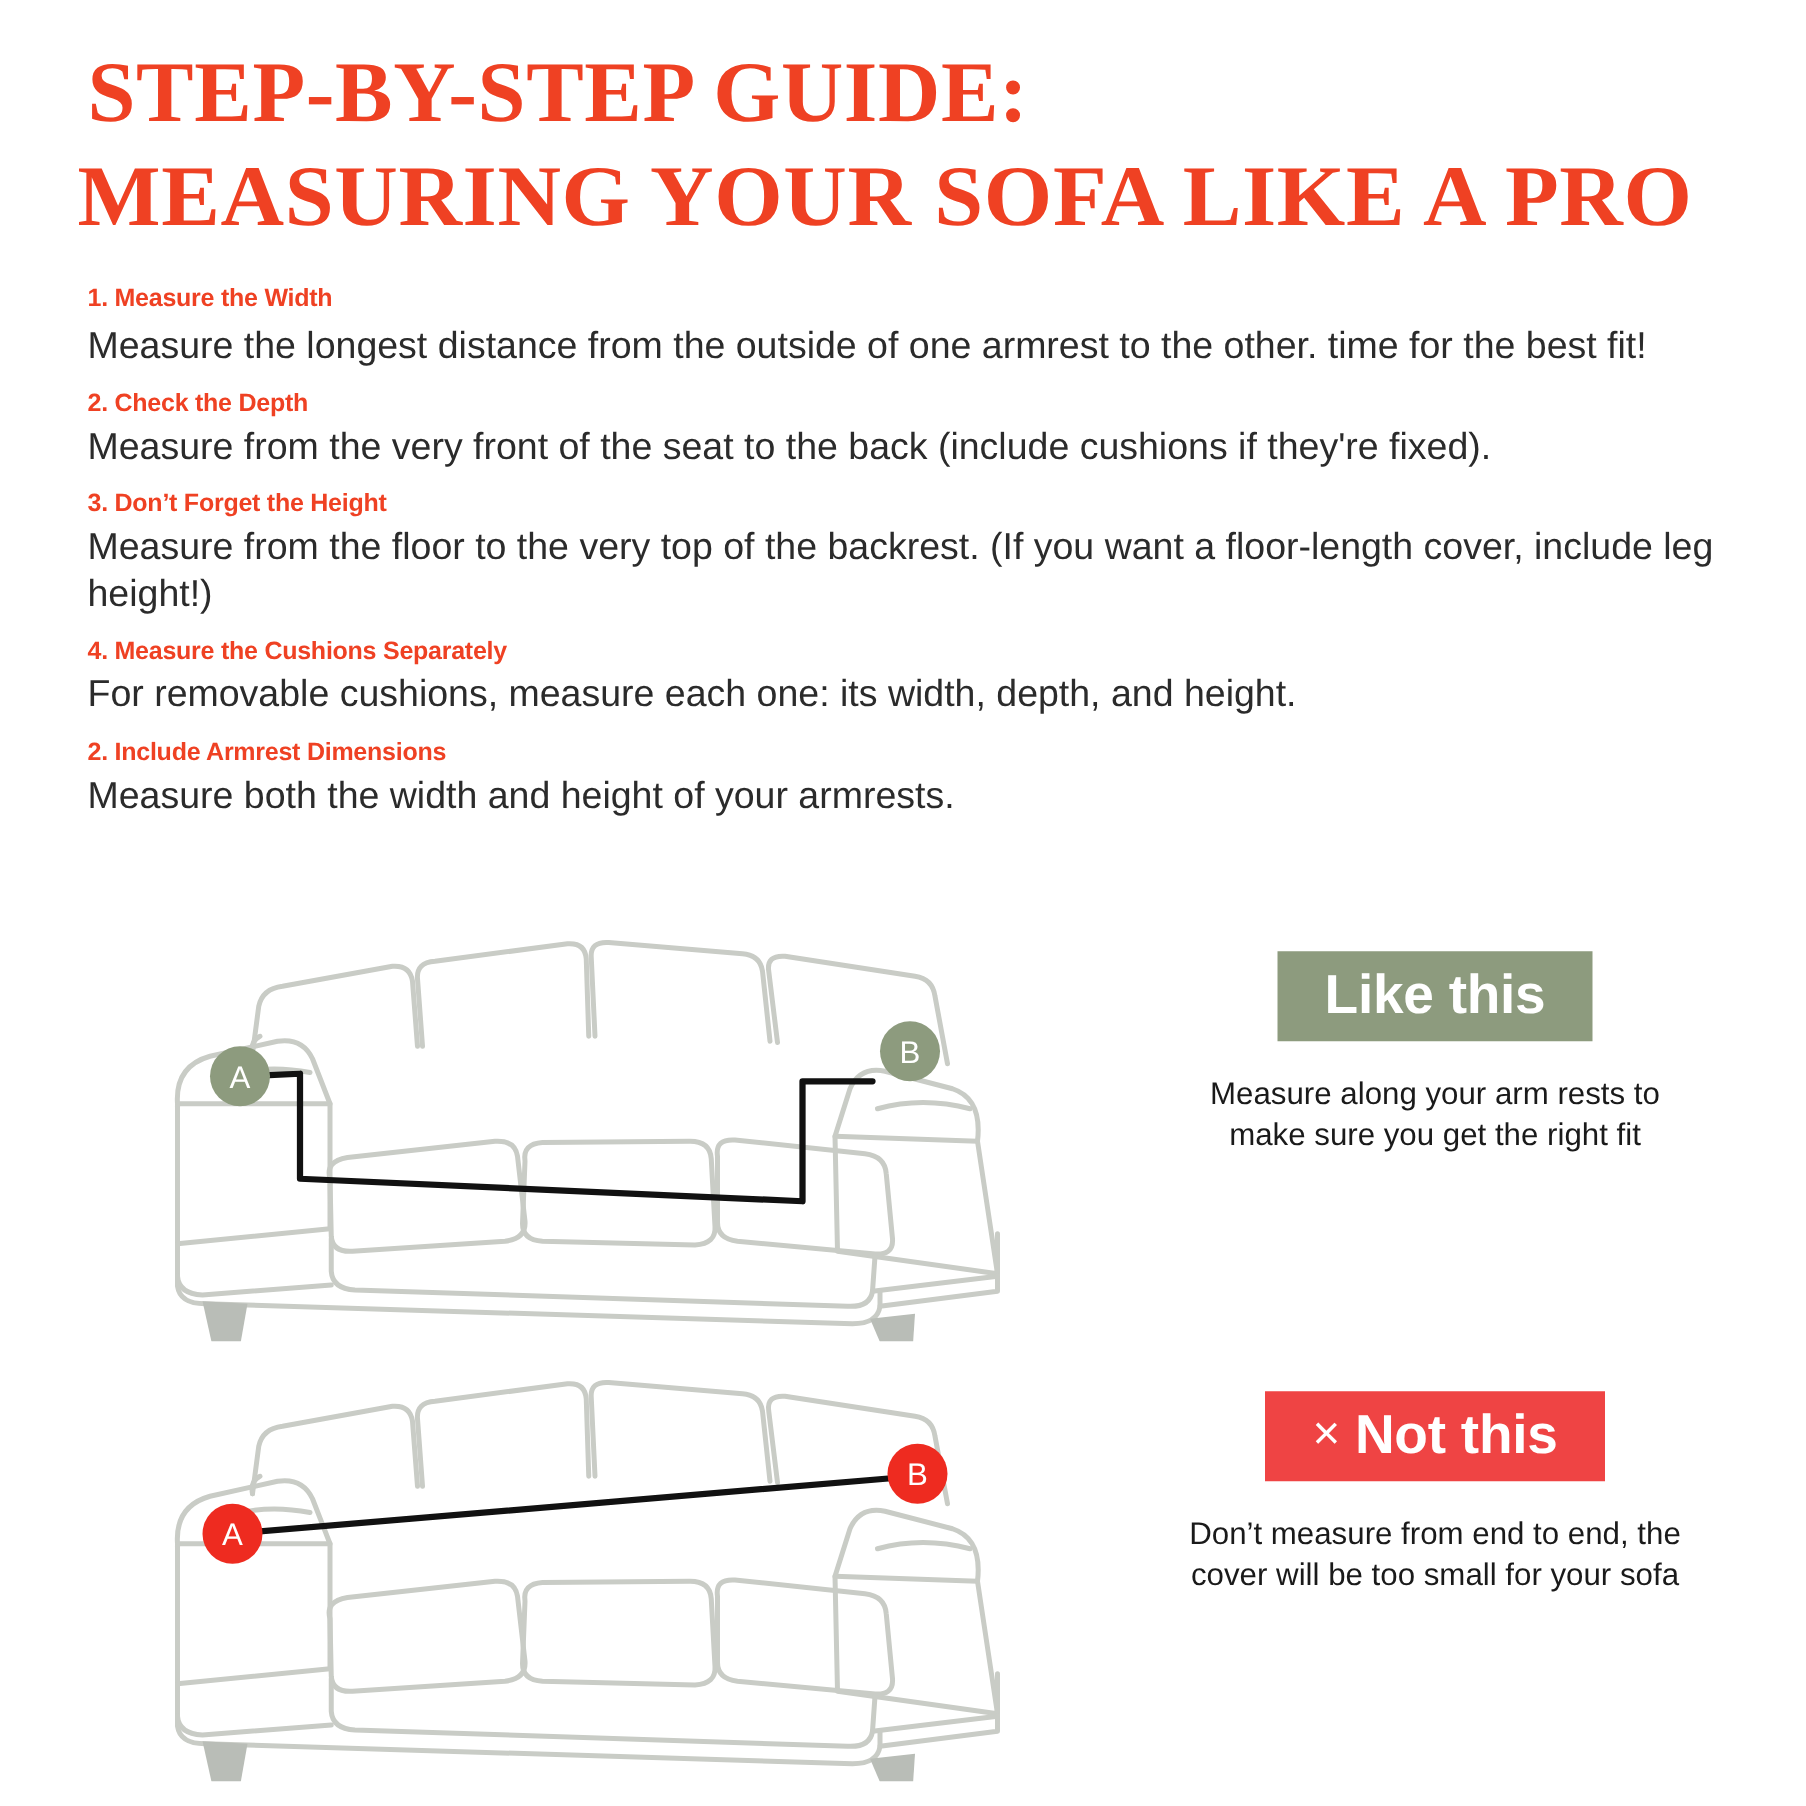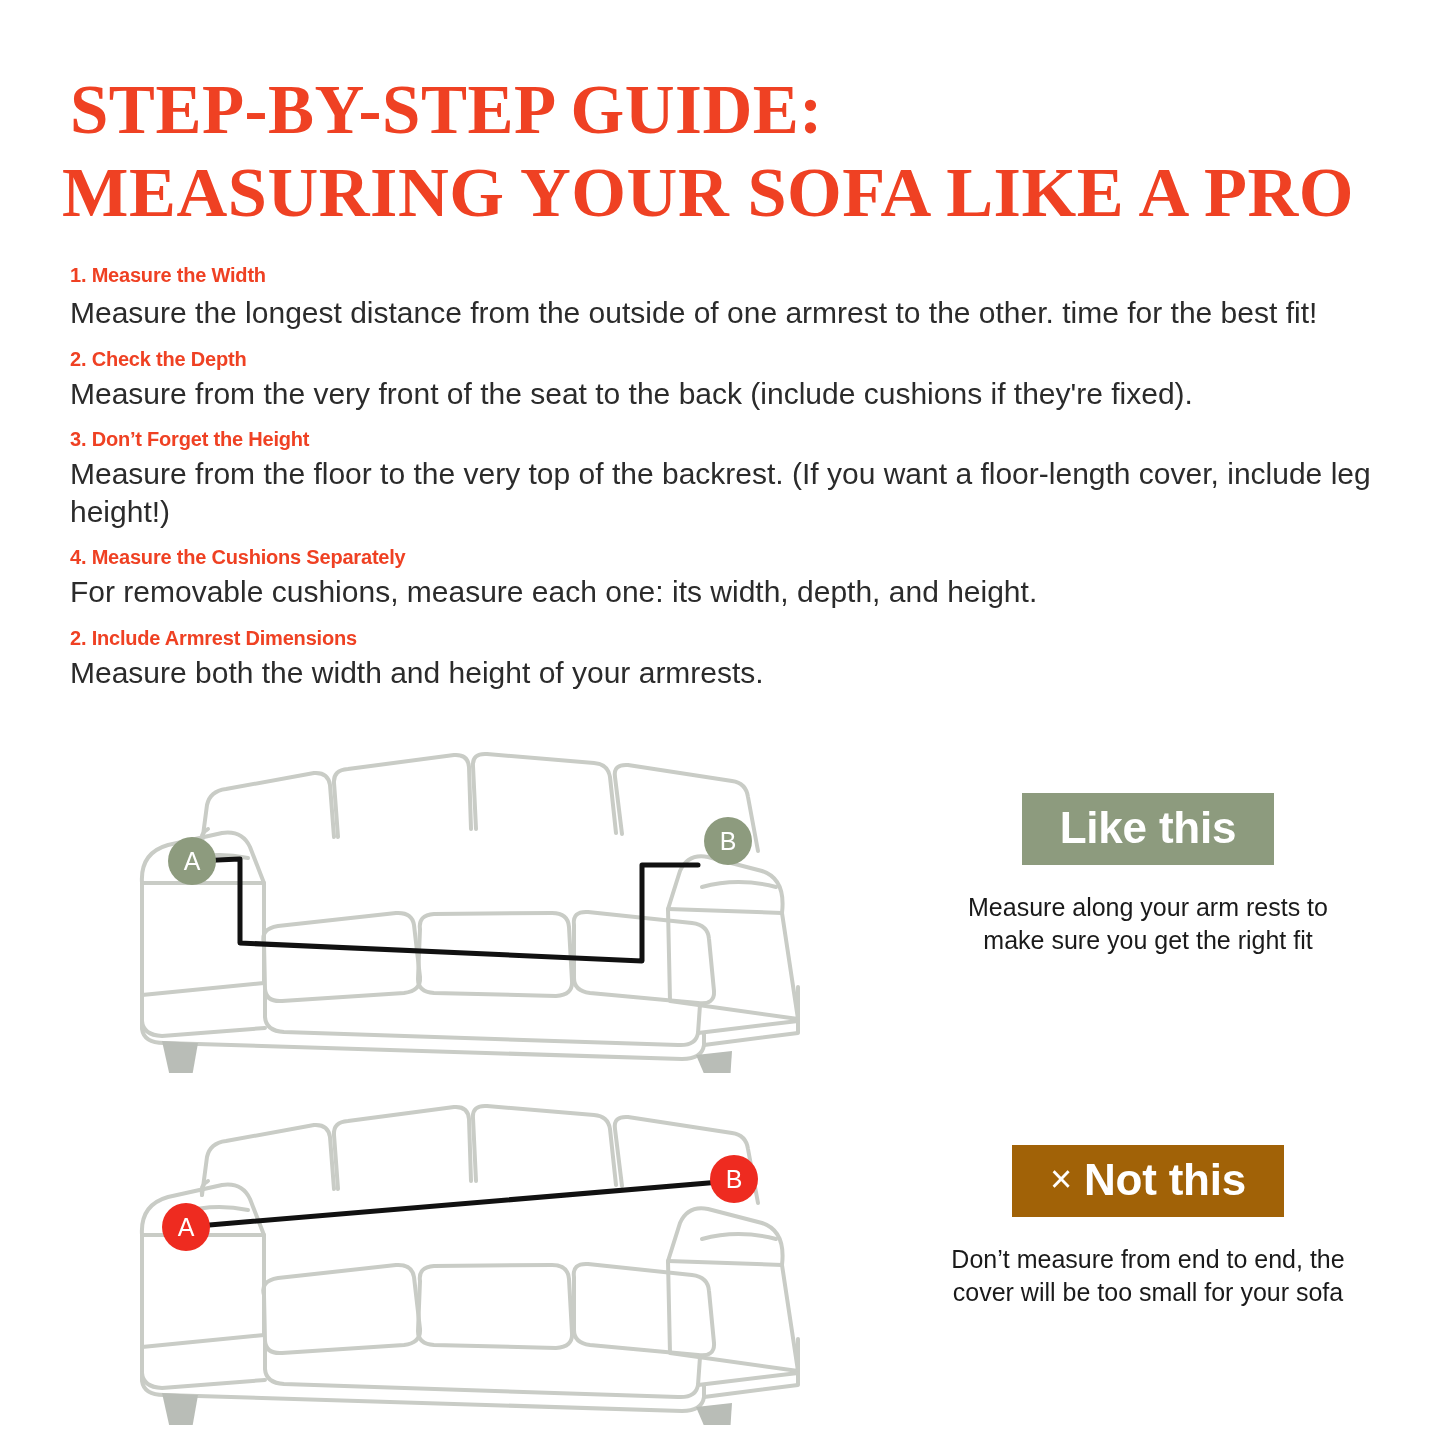--- a/index.html
+++ b/index.html
@@ -18,21 +18,21 @@
   .page {
     width: 1445px;
     height: 1445px;
     position: relative;
     box-sizing: border-box;
     padding: 0 62px;
   }
 
   
   .title-block {
-    padding-top: 76px;
+    padding-top: 40px;
     text-align: center;
   }
   .title-line {
     font-family: "Liberation Serif", serif;
     color: #ef4123;
     font-weight: bold;
     letter-spacing: 0.5px;
     line-height: 1.0;
     white-space: nowrap;
   }
@@ -105,24 +105,23 @@
     text-align: center;
   }
   .badge {
     display: inline-block;
     color: #ffffff;
     font-size: 44px;
     font-weight: bold;
     padding: 12px 38px 14px 38px;
     line-height: 1.05;
     letter-spacing: -0.2px;
-    margin-top: 32px;
   }
   .badge-good { background: #8d9b7e; }
-  .badge-bad  { background: #a16207; }
+  .badge-bad  { background: #ef4444; }
   .badge-bad .x-mark {
     font-weight: normal;
     font-size: 38px;
     margin-right: 12px;
     position: relative;
     top: -3px;
   }
   .callout-text {
     margin: 26px auto 0 auto;
     font-size: 25px;

